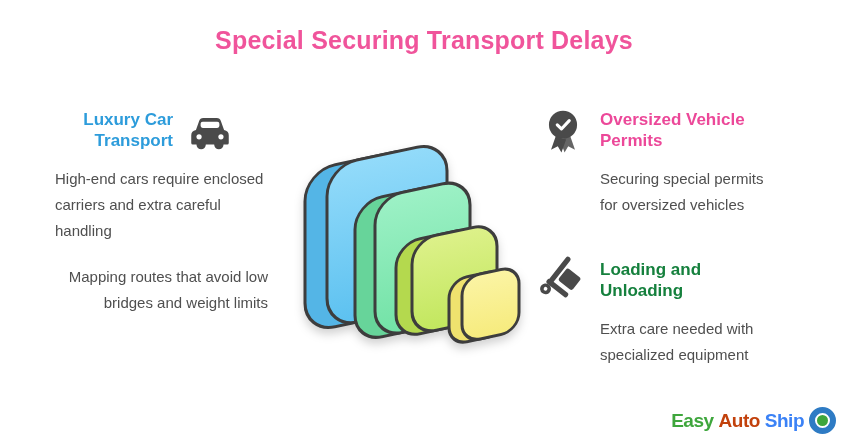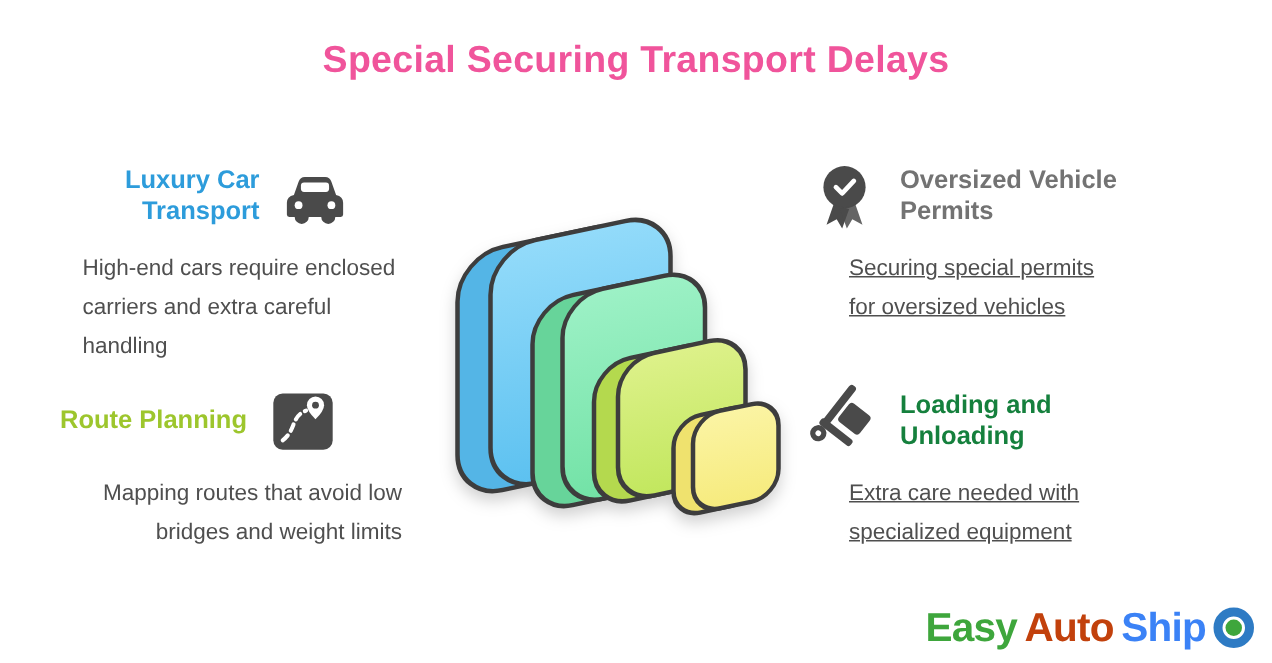--- a/index.html
+++ b/index.html
@@ -22,28 +22,28 @@
   .sec-tl .heading{max-width:118px;text-align:right;}
   .sec-bl .heading{max-width:150px;text-align:right;white-space:nowrap;}
   .sec-tr .heading,.sec-br .heading{max-width:160px;text-align:left;}
   .icon{width:50px;height:52px;flex:0 0 auto;color:#4a4a4a;}
   .icon svg{width:100%;height:100%;display:block;}
   .body-text{
     margin-top:10px;font-size:15px;line-height:26px;color:#4f4f4f;
   }
   .sec-tl .body-text{text-align:left;}
   .sec-bl .body-text{text-align:right;max-width:215px;margin-left:auto;}
-  .sec-tr .body-text,.sec-br .body-text{margin-left:28px;text-align:left;max-width:172px;text-decoration:underline;}
+  .sec-tr .body-text,.sec-br .body-text{margin-left:62px;text-align:left;max-width:172px;}
   .diagram{
     position:absolute;left:282px;top:126px;width:262px;height:250px;
     filter:drop-shadow(0 5px 5px rgba(0,0,0,.18));
   }
   .logo{
     position:absolute;right:12px;bottom:8px;display:flex;align-items:center;gap:5px;
-    font-size:27px;font-weight:bold;letter-spacing:-0.5px;
+    font-size:19px;font-weight:bold;letter-spacing:-0.5px;
   }
   .logo-ring{
     width:15px;height:15px;border:6px solid #2e7bc4;border-radius:50%;
     display:flex;align-items:center;justify-content:center;
   }
   .logo-dot{width:11px;height:11px;border-radius:50%;background:#3ea63c;}
 </style>
 </head>
 <body>
 
@@ -60,45 +60,34 @@
           <rect x="15" y="16" width="18" height="6" rx="2" fill="#ffffff"></rect>
           <circle cx="13.5" cy="30.5" r="2.5" fill="#ffffff"></circle>
           <circle cx="34.5" cy="30.5" r="2.5" fill="#ffffff"></circle>
         </svg>
       </div>
     </div>
     <div class="body-text">High-end cars require enclosed carriers and extra careful handling</div>
   </div>
 
   <div class="section sec-bl">
-    <div class="head-row">
-      <div class="heading" style="color: rgb(157, 198, 45);">Route Planning</div>
-      <div class="icon">
-        <svg viewBox="0 0 48 48" fill="#4a4a4a">
-          <rect x="5" y="7" width="38" height="36" rx="6"></rect>
-          <path d="M11 37 C 20 30, 16 22, 26 18" stroke="#ffffff" stroke-width="2.6" fill="none" stroke-dasharray="4.5 3.5" stroke-linecap="round"></path>
-          <path d="M32 9 a5.5 5.5 0 0 1 5.5 5.5 q0 3.5-5.5 9 q-5.5-5.5-5.5-9 A5.5 5.5 0 0 1 32 9 z" fill="#ffffff"></path>
-          <circle cx="32" cy="14.5" r="2.2" fill="#4a4a4a"></circle>
-        </svg>
-      </div>
-    </div>
     <div class="body-text">Mapping routes that avoid low bridges and weight limits</div>
   </div>
 
   <div class="section sec-tr">
     <div class="head-row">
       <div class="icon">
         <svg viewBox="0 0 48 48" fill="#4a4a4a">
           <circle cx="24" cy="19" r="13.5"></circle>
           <path d="M18.5 19 l4 4 7.5-8" stroke="#ffffff" stroke-width="3" fill="none" stroke-linecap="round" stroke-linejoin="round"></path>
           <path d="M17 30 l-4.5 13 6.5-3.5 3.5 6 4.5-12.5 z"></path>
           <path d="M31 30 l4.5 13 -6.5-3.5 -3.5 6 -4.5-12.5 z" opacity=".85"></path>
         </svg>
       </div>
-      <div class="heading" style="color: #737373;">Oversized Vehicle Permits</div>
+      <div class="heading" style="color: #ec4899;">Oversized Vehicle Permits</div>
     </div>
     <div class="body-text">Securing special permits for oversized vehicles</div>
   </div>
 
   <div class="section sec-br">
     <div class="head-row">
       <div class="icon">
         <svg viewBox="0 0 48 48" fill="#4a4a4a">
           <g transform="rotate(38 24 24)">
             <rect x="13" y="3" width="5" height="31" rx="2.2"></rect>

